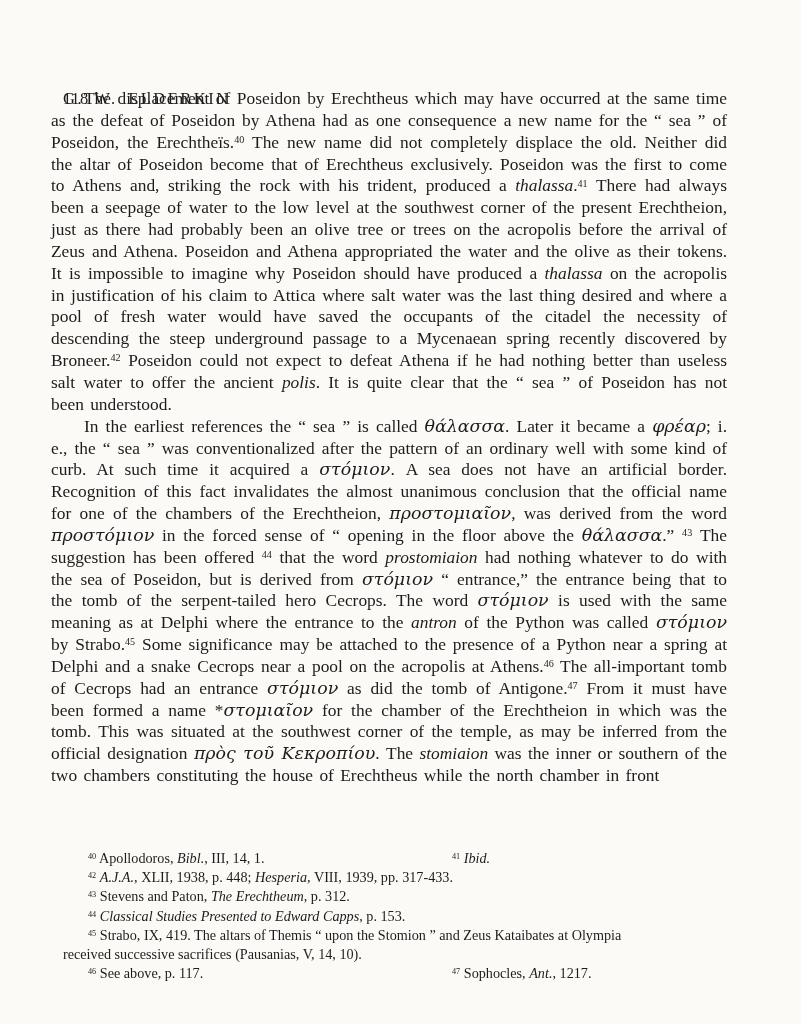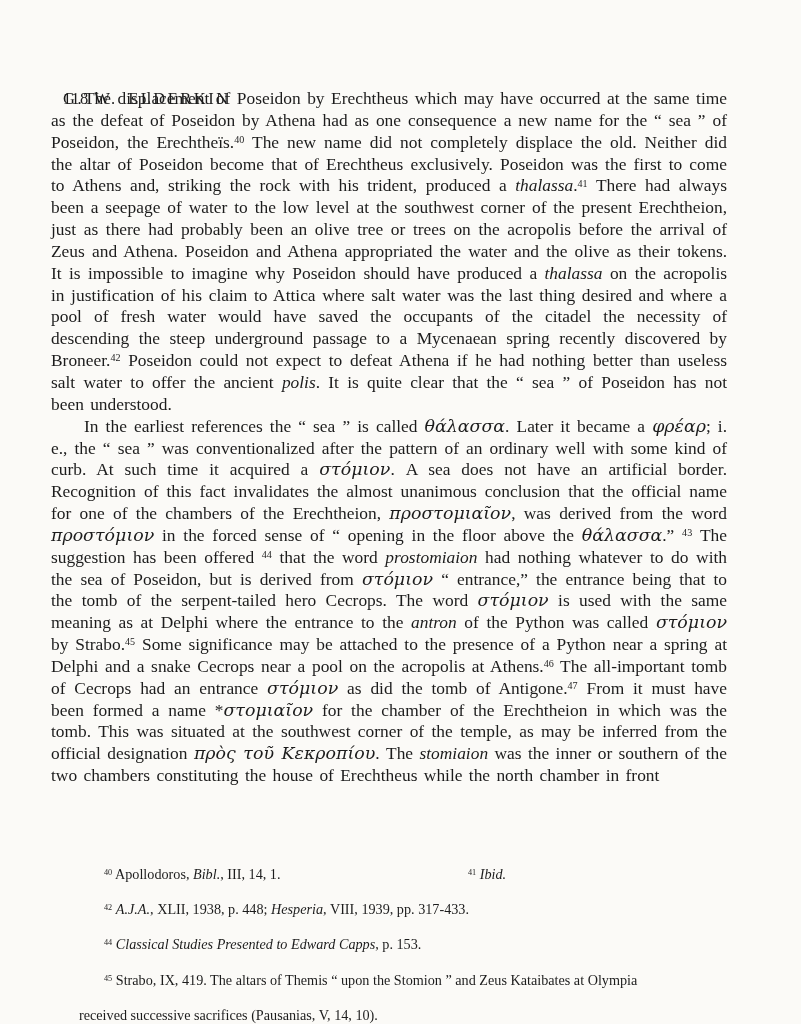--- a/index.html
+++ b/index.html
@@ -33,21 +33,21 @@
     position: relative;
     top: -0.48em;
     letter-spacing: 0;
   }
 
   .footnotes {
     position: absolute; top: 849px; left: 63px; width: 700px;
     font-size: 14.2px; line-height: 19.2px;
     text-align: left;
   }
-  .fn-line { position: relative; white-space: nowrap; margin: 16px; }
+  .fn-line { position: relative; white-space: nowrap; margin: 0; }
   .fn-indent { text-indent: 25px; }
   .fn-col2 { position: absolute; left: 364px; top: 0; }
 </style>
 </head>
 <body>
 
 <div class="page">
 
   <div class="header">
     <span class="page-num">118</span>
@@ -61,20 +61,23 @@
 
   <div class="footnotes">
     <div class="fn-line fn-indent">
       <span><sup>40</sup><span> Apollodoros, </span><span class="it">Bibl.</span><span>, III, 14, 1.</span></span>
       <span class="fn-col2"><sup>41</sup><span> </span><span class="it">Ibid.</span></span>
     </div>
     <div class="fn-line fn-indent">
       <span><sup>42</sup><span> </span><span class="it">A.J.A.</span><span>, XLII, 1938, p. 448; </span><span class="it">Hesperia</span><span>, VIII, 1939, pp. 317-433.</span></span>
     </div>
     <div class="fn-line fn-indent">
+      <span><sup>43</sup><span> Stevens and Paton, </span><span class="it">The Erechtheum</span><span>, p. 312.</span></span>
+    </div>
+    <div class="fn-line fn-indent">
       <span><sup>44</sup><span> </span><span class="it">Classical Studies Presented to Edward Capps</span><span>, p. 153.</span></span>
     </div>
     <div class="fn-line fn-indent">
       <span><sup>45</sup><span> Strabo, IX, 419. The altars of Themis “ upon the Stomion ” and Zeus Kataibates at Olympia</span></span>
     </div>
     <div class="fn-line">
       <span><span>received successive sacrifices (Pausanias, V, 14, 10).</span></span>
     </div>
     <div class="fn-line fn-indent">
       <span><sup>46</sup><span> See above, p. 117.</span></span>

